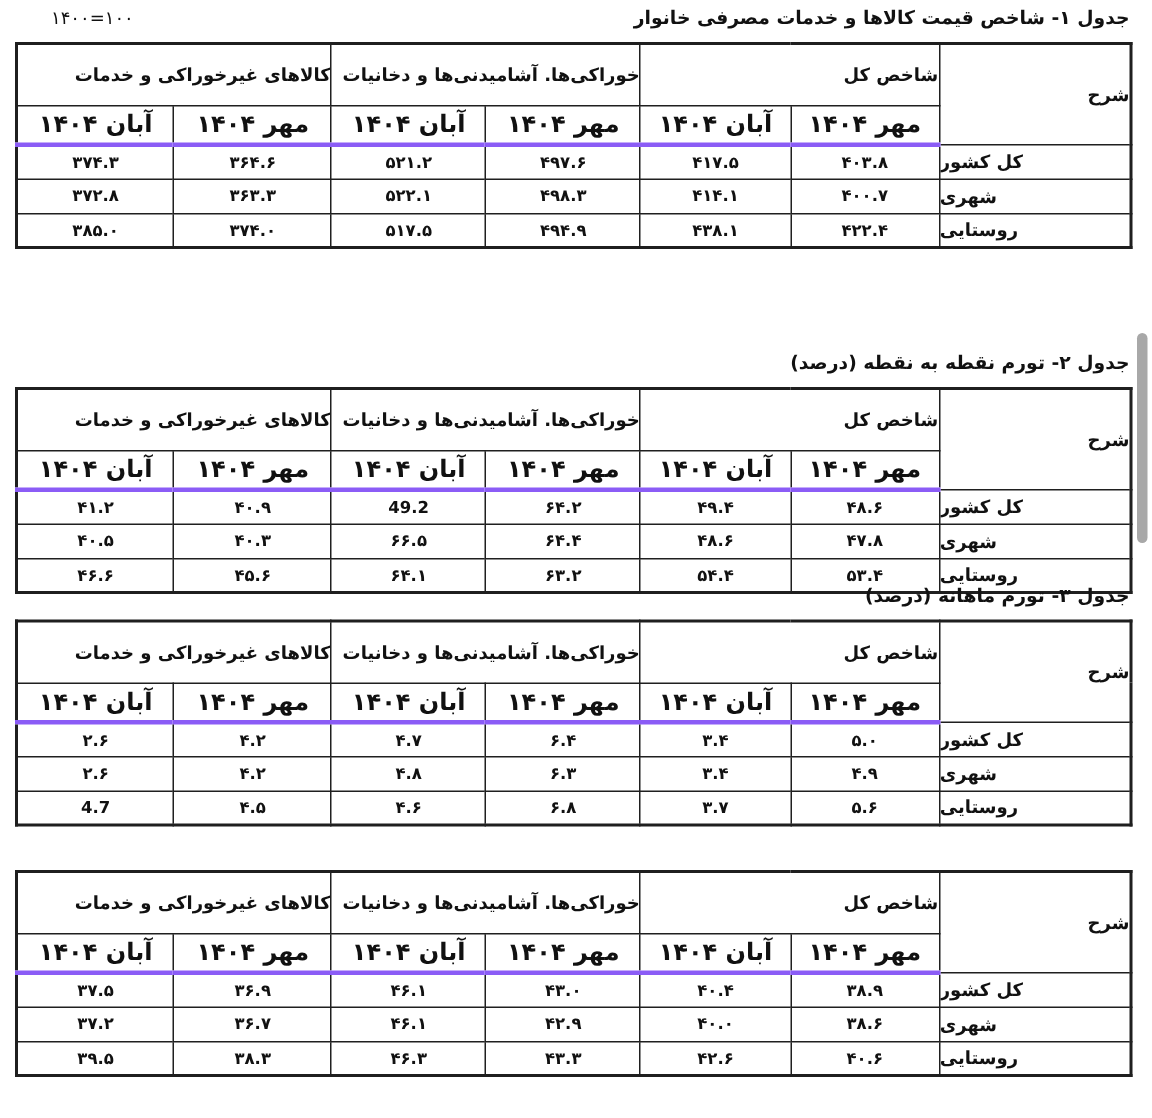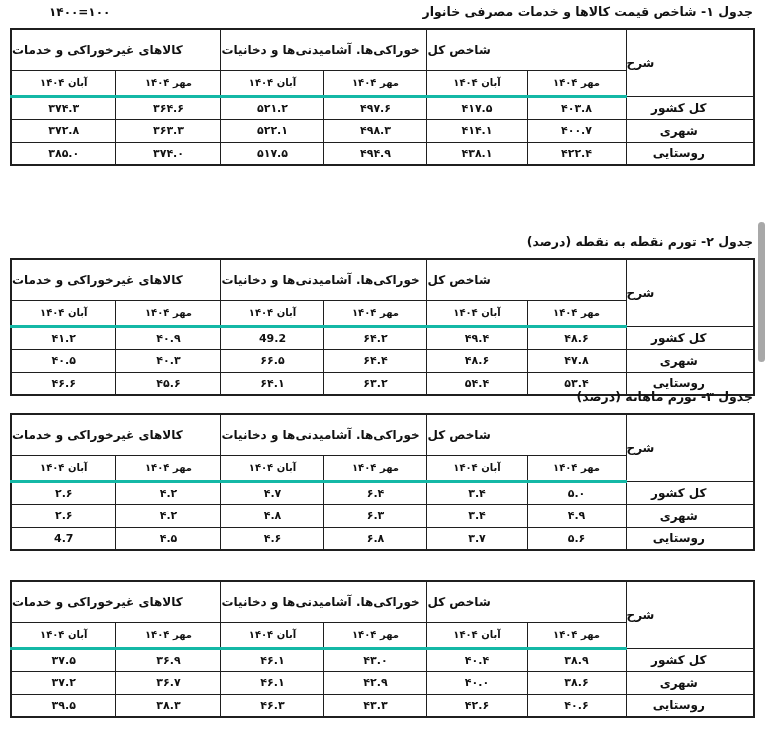--- a/index.html
+++ b/index.html
@@ -9,23 +9,22 @@
     background: #ffffff;
     overflow: hidden;
     font-family: "DejaVu Sans", sans-serif;
     color: #111111;
   }
   .page { position: relative; width: 768px; height: 745px; }
 
   .base-note {
     position: absolute;
     top: 5px; left: 34px;
-    font-size: 12px; font-weight: 700;
+    font-size: 12px; font-weight: 400;
     direction: ltr;
-    margin-left: 15px;
   }
 
   .tbl-block {
     position: absolute;
     right: 13px;
     width: 743px;
   }
   #tables section:nth-of-type(1) { top: 4px; }
   #tables section:nth-of-type(2) { top: 197px; margin-top: 37px; }
   #tables section:nth-of-type(3) { top: 389px; }
@@ -54,32 +53,32 @@
     white-space: nowrap;
   }
   col.c-desc { width: 128px; }
   col.c1 { width: 99px; }
   col.c2 { width: 100px; }
   col.c3 { width: 103px; }
   col.c4 { width: 103px; }
   col.c5 { width: 105px; }
   col.c6 { width: 105px; }
 
-  thead tr.grp th { height: 41px; font-size: 12px; text-align: left; }
+  thead tr.grp th { height: 41px; font-size: 12px; text-align: right; }
   thead th.desc-h { font-size: 12.5px; text-align: center; vertical-align: middle; }
   thead tr.months th {
-    height: 26px; font-size: 10px; 
-    border-bottom: 3px solid #14b8a6;
+    height: 26px; font-size: 16px; 
+    border-bottom: 3px solid #8b5cf6;
   }
   tbody td {
     height: 23px; font-size: 11px; text-align: center;
     border-top-width: 2px; border-bottom-width: 2px;
   }
   tbody td.rowlabel {
-    text-align: center;
+    text-align: left;
     padding-right: 22px;
     font-size: 12px;
   }
 
   .scroll-thumb {
     position: absolute;
     left: 758px; top: 222px;
     width: 7px; height: 140px;
     border-radius: 4px;
     background: #a8a8a8;

